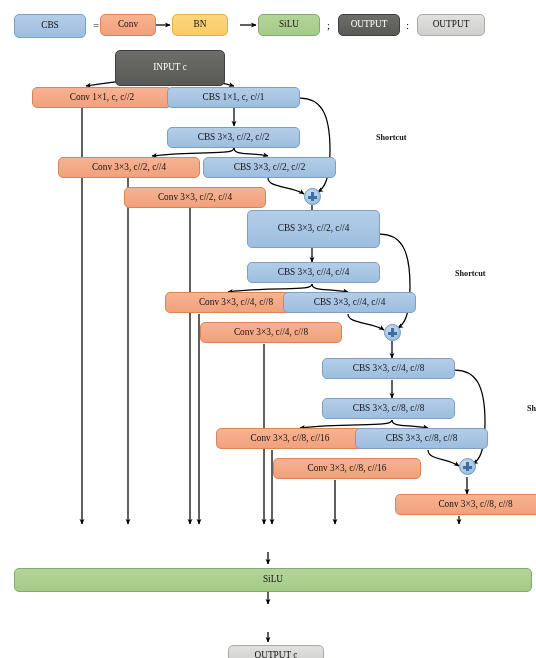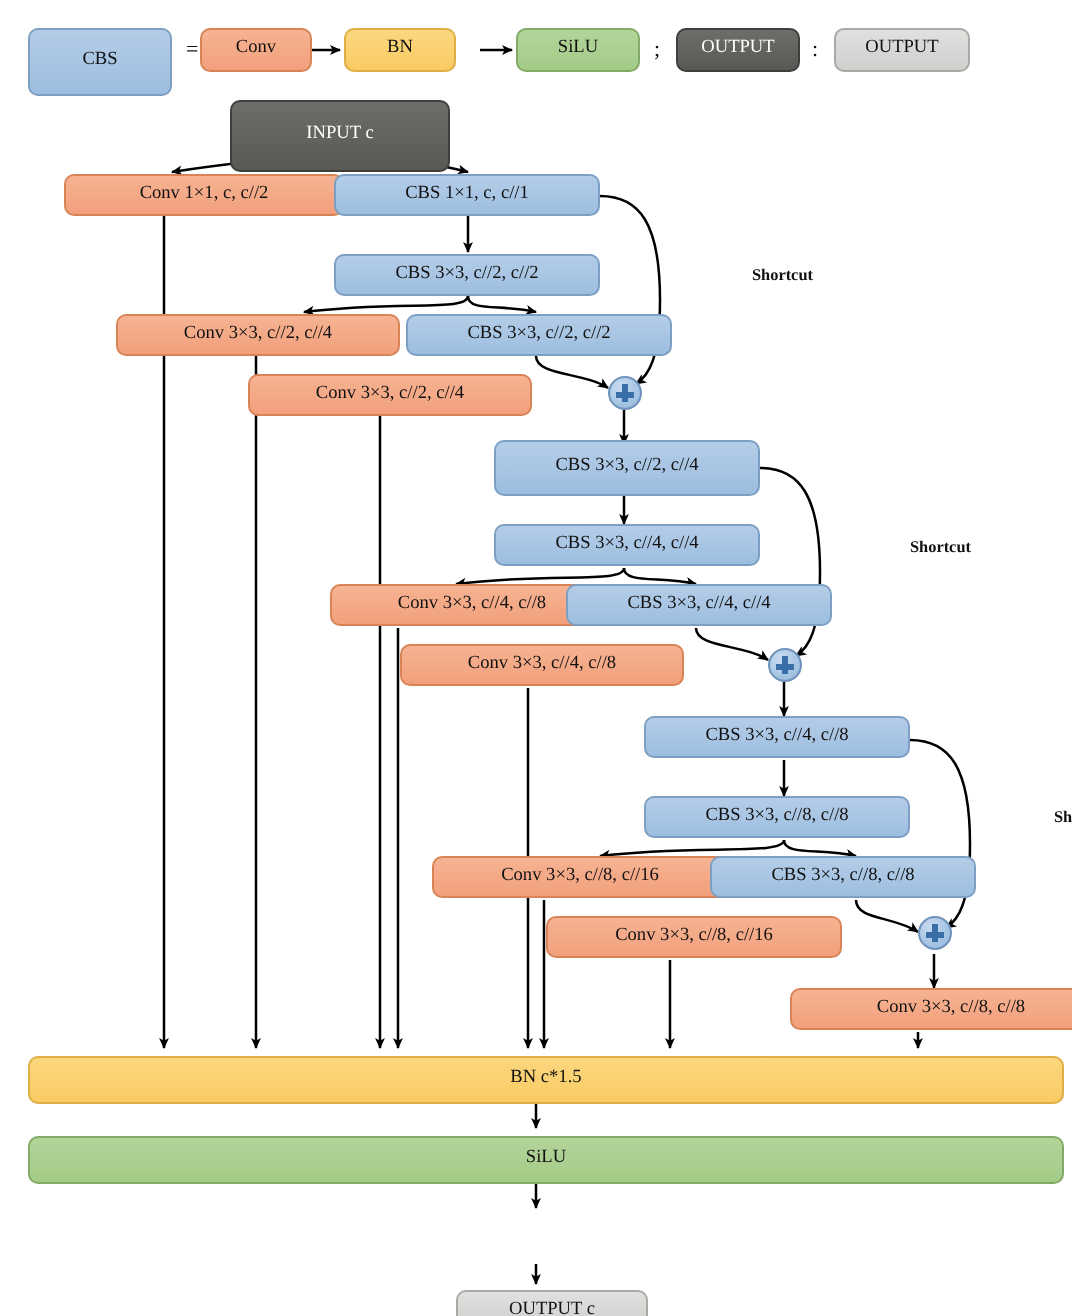--- a/index.html
+++ b/index.html
@@ -87,55 +87,54 @@
       <line x1="335" y1="480" x2="335" y2="524" marker-end="url(#ah)"></line>
       <line x1="467" y1="477" x2="467" y2="494" marker-end="url(#ah)"></line>
       <line x1="459" y1="516" x2="459" y2="524" marker-end="url(#ah)"></line>
 
       <line x1="268" y1="552" x2="268" y2="564" marker-end="url(#ah)"></line>
       <line x1="268" y1="592" x2="268" y2="604" marker-end="url(#ah)"></line>
       <line x1="268" y1="632" x2="268" y2="642" marker-end="url(#ah)"></line>
     </g>
   </svg>
 
-  <div class="node blue" style="left:14px;top:14px;width:72px;height:34px;">CBS</div>
+  <div class="node blue" style="left:14px;top:14px;width:72px;height:24px;">CBS</div>
   <div class="legend-eq" style="left:93px;top:19px;">=</div>
   <div class="node orange" style="left:100px;top:14px;width:56px;height:22px;">Conv</div>
   <div class="node yellow" style="left:172px;top:14px;width:56px;height:22px;">BN</div>
   <div class="node green" style="left:258px;top:14px;width:62px;height:22px;">SiLU</div>
   <div class="legend-eq" style="left:327px;top:19px;">;</div>
   <div class="node greydark" style="left:338px;top:14px;width:62px;height:22px;">OUTPUT</div>
   <div class="legend-eq" style="left:406px;top:19px;">:</div>
   <div class="node greylight" style="left:417px;top:14px;width:68px;height:22px;">OUTPUT</div>
 
   <div class="node greydark" style="left:115px;top:50px;width:110px;height:36px;">INPUT c</div>
 
   <div class="node orange" style="left:14px;top:87px;width:140px;height:21px;margin-left:18px;">Conv 1×1, c, c//2</div>
   <div class="node blue" style="left:167px;top:87px;width:133px;height:21px;">CBS 1×1, c, c//1</div>
   <div class="node blue" style="left:167px;top:127px;width:133px;height:21px;">CBS 3×3, c//2, c//2</div>
   <div class="node orange" style="left:58px;top:157px;width:142px;height:21px;">Conv 3×3, c//2, c//4</div>
   <div class="node blue" style="left:203px;top:157px;width:133px;height:21px;">CBS 3×3, c//2, c//2</div>
   <div class="node orange" style="left:124px;top:187px;width:142px;height:21px;">Conv 3×3, c//2, c//4</div>
   <div class="plus" style="left:304px;top:188px;"></div>
   <div class="lbl" style="left:340px;top:133px;">Shortcut</div>
 
-  <div class="node blue" style="left:247px;top:220px;width:133px;height:28px;">CBS 3×3, c//2, c//4</div>
+  <div class="node blue" style="left:247px;top:210px;width:133px;height:38px;">CBS 3×3, c//2, c//4</div>
   <div class="node blue" style="left:247px;top:262px;width:133px;height:21px;">CBS 3×3, c//4, c//4</div>
   <div class="node orange" style="left:165px;top:292px;width:142px;height:21px;">Conv 3×3, c//4, c//8</div>
   <div class="node blue" style="left:283px;top:292px;width:133px;height:21px;">CBS 3×3, c//4, c//4</div>
   <div class="node orange" style="left:200px;top:322px;width:142px;height:21px;">Conv 3×3, c//4, c//8</div>
   <div class="plus" style="left:384px;top:324px;"></div>
   <div class="lbl" style="left:419px;top:269px;">Shortcut</div>
 
   <div class="node blue" style="left:322px;top:358px;width:133px;height:21px;">CBS 3×3, c//4, c//8</div>
   <div class="node blue" style="left:322px;top:398px;width:133px;height:21px;">CBS 3×3, c//8, c//8</div>
   <div class="node orange" style="left:216px;top:428px;width:148px;height:21px;">Conv 3×3, c//8, c//16</div>
   <div class="node blue" style="left:355px;top:428px;width:133px;height:21px;">CBS 3×3, c//8, c//8</div>
   <div class="node orange" style="left:273px;top:458px;width:148px;height:21px;">Conv 3×3, c//8, c//16</div>
   <div class="plus" style="left:459px;top:458px;"></div>
   <div class="lbl" style="left:491px;top:404px;">Shortcut</div>
   <div class="node orange" style="left:395px;top:494px;width:161px;height:21px;">Conv 3×3, c//8, c//8</div>
 
-  <div class="node yellow" style="left:14px;top:528px;width:518px;height:24px;">BN c*1.5</div>
   <div class="node green" style="left:14px;top:568px;width:518px;height:24px;">SiLU</div>
   <div class="node greylight" style="left:228px;top:645px;width:96px;height:21px;">OUTPUT c</div>
 
 </div>
 
 </body></html>

